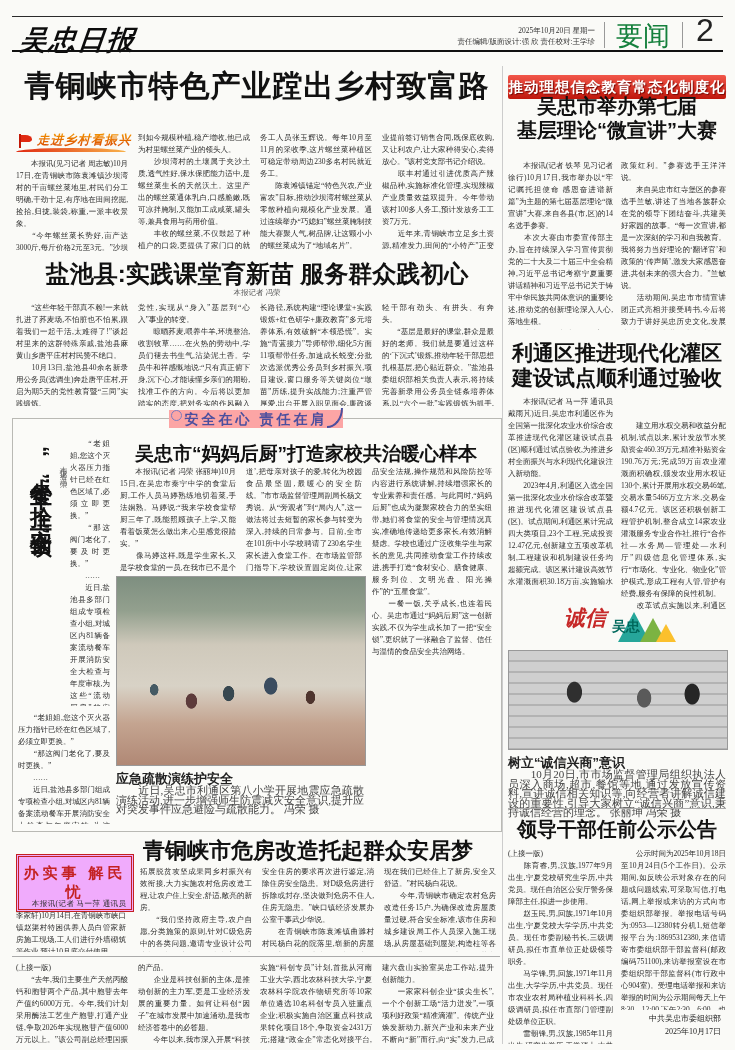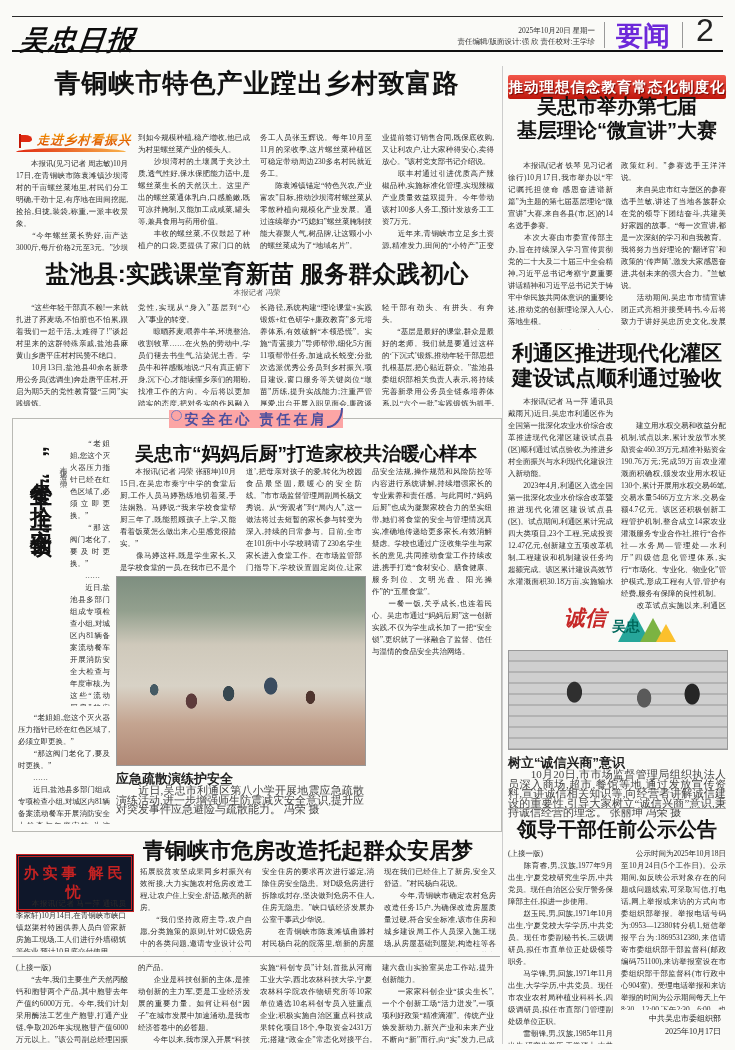--- a/index.html
+++ b/index.html
@@ -8,21 +8,21 @@
   .abs{position:absolute;}
   .hairline{background:#2b2b2b;height:1px;}
   .bt{font-size:7.5px;line-height:12px;text-align:justify;white-space:pre-line;
       color:#2c2c2c;overflow:hidden;}
   .hl{font-family:"Liberation Sans", sans-serif;font-weight:bold;color:#111;text-align:center;}
   .byline{font-size:7.5px;color:#555;text-align:center;}
   
   .paper-logo{font-family:"DejaVu Serif", serif;font-style:italic;font-weight:bold;
               font-size:27px;letter-spacing:2px;transform:skewX(-6deg);color:#0c0c0c;}
   .mast-meta{font-size:7.5px;color:#333;text-align:right;line-height:11px;}
-  .mast-sec{font-family:"Liberation Sans", sans-serif;font-weight:bold;font-size:27px;color:#6d28d9;}
+  .mast-sec{font-family:"Liberation Sans", sans-serif;font-weight:normal;font-size:27px;color:#15803d;}
   .mast-num{font-family:"Liberation Sans", sans-serif;font-size:32px;color:#222;}
   .vdiv{width:1px;background:#999;}
   
   .revit-badge{display:flex;align-items:center;gap:3px;}
   .revit-text{font-family:"Liberation Sans", sans-serif;font-weight:bold;font-style:italic;
               font-size:12.5px;background:linear-gradient(180deg,#f59a00,#d43c00);
               -webkit-background-clip:text;background-clip:text;color:transparent;letter-spacing:1px;}
   .flag{width:16px;height:14px;position:relative;}
   .flag:before{content:'';position:absolute;left:1px;top:0;width:2px;height:14px;background:#c21807;}
   .flag:after{content:'';position:absolute;left:3px;top:1px;width:11px;height:7px;background:#e02a12;
@@ -36,21 +36,21 @@
        font-weight:bold;font-size:14px;letter-spacing:3px;color:#4c4f9e;position:relative;}
   .safety-banner:before{content:'';position:absolute;left:2px;top:0;width:9px;height:9px;
        border:1.5px solid #7a7cc0;border-radius:50%;}
   .safety-banner:after{content:'';position:absolute;right:0;top:-2px;width:14px;height:18px;
        border-right:2px solid #4c4f9e;border-bottom:2px solid #4c4f9e;border-radius:0 0 100% 0;}
   .vert-hl{writing-mode:vertical-rl;font-family:"Liberation Sans", sans-serif;font-weight:bold;
        font-size:22px;letter-spacing:4px;color:#111;}
   .vert-byline{writing-mode:vertical-rl;font-size:7.5px;color:#666;letter-spacing:2px;}
   .minyou-badge{border:3px double #c42222;color:#c42222;text-align:center;
        font-family:"Liberation Sans", sans-serif;font-weight:bold;font-size:15px;letter-spacing:4px;
-       padding:7px 2px;background:#0f172a;}
+       padding:7px 2px;background:#f0abfc;}
   
   .photo-drill{background:
      radial-gradient(14px 18px at 62% 58%, #3a4c5f 0 45%, transparent 50%),
      radial-gradient(12px 16px at 30% 66%, #5d3b3b 0 45%, transparent 50%),
      radial-gradient(12px 16px at 45% 62%, #37474f 0 45%, transparent 50%),
      radial-gradient(10px 14px at 78% 64%, #4e342e 0 45%, transparent 50%),
      radial-gradient(9px 12px at 15% 60%, #455a64 0 45%, transparent 50%),
      linear-gradient(180deg,#7e8f80 0%,#93a08e 18%,#cfc9bb 36%,#d8d2c6 58%,#c4a490 78%,#b08875 100%);
      border:1px solid #999;}
   .photo-market{background:
@@ -79,21 +79,21 @@
   <div class="abs mast-meta" style="left:380px;top:25px;width:215px;">
     <div>2025年10月20日 星期一</div>
     <div>责任编辑/版面设计:强 欣 责任校对:王学珍</div>
   </div>
   <div class="abs vdiv" style="left:604px;top:22px;height:26px;"></div>
   <div class="abs mast-sec" style="left:616px;top:18px;">要闻</div>
   <div class="abs vdiv" style="left:682px;top:22px;height:26px;"></div>
   <div class="abs mast-num" style="left:696px;top:12px;">2</div>
   <div class="abs" style="left:12px;top:50px;width:711px;height:2px;background:#111;"></div>
 
-  <div class="abs hl" style="left:12px;top:66px;width:490px;font-size:26px;letter-spacing:1px;">青铜峡市特色产业蹚出乡村致富路</div>
+  <div class="abs hl" style="left:12px;top:66px;width:490px;font-size:30px;letter-spacing:1px;">青铜峡市特色产业蹚出乡村致富路</div>
 
   <div class="abs revit-badge" style="left:18px;top:132px;">
     <span class="flag"></span>
     <span class="revit-text">走进乡村看振兴</span>
   </div>
   <div class="abs swoosh" style="left:16px;top:148px;width:110px;"></div>
 
   <div class="abs bt" style="left:16px;top:158px;width:112px;height:94px;">　　本报讯(见习记者 周志敏)10月17日,在青铜峡市陈袁滩镇沙坝湾村的千亩螺丝菜地里,村民们分工明确,干劲十足,有序地在田间挖掘,捡拾,归拢,装袋,称重,一派丰收景象。
 　　“今年螺丝菜长势好,亩产达3000斤,每斤价格2元至3元。”沙坝湾村种植户郭文华说。从最初试种几亩探路,</div>
   <div class="abs bt" style="left:138px;top:132px;width:112px;height:120px;">到如今规模种植,稳产增收,他已成为村里螺丝菜产业的领头人。

